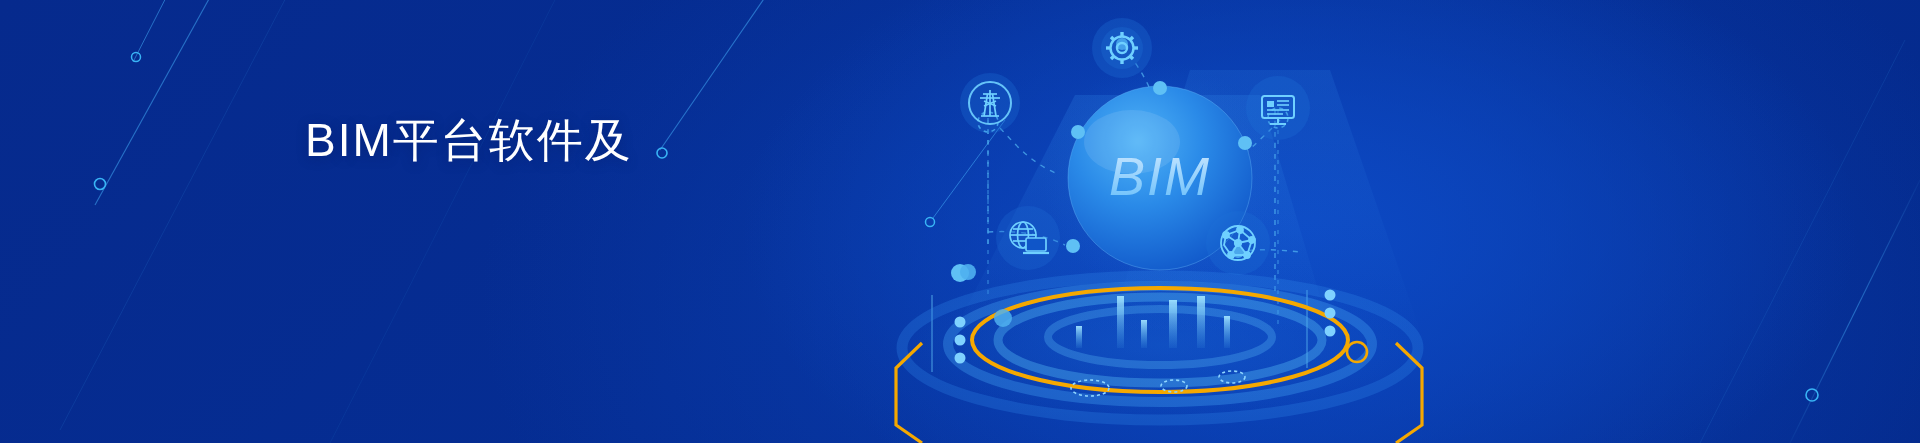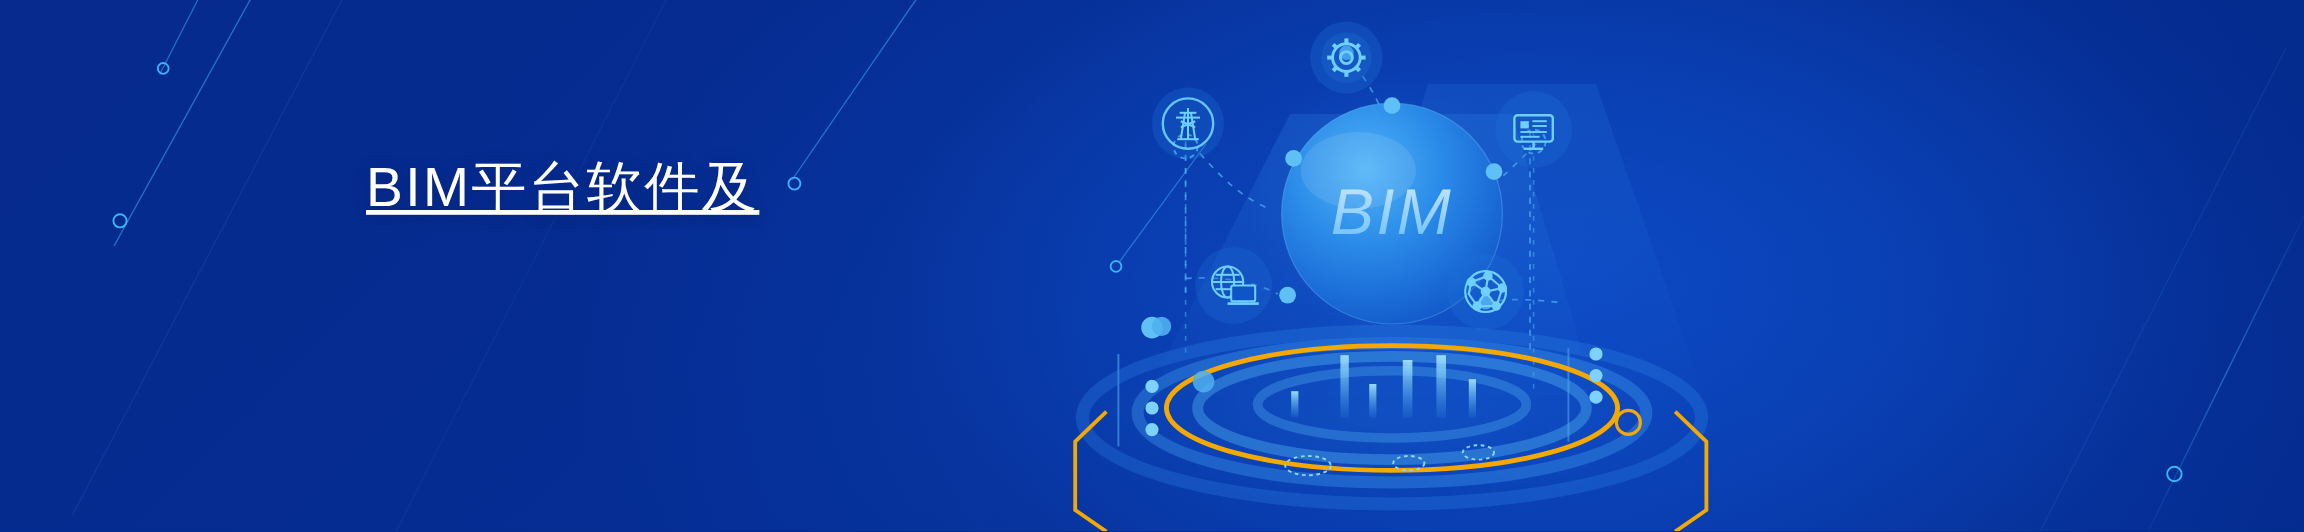--- a/index.html
+++ b/index.html
@@ -26,29 +26,28 @@
   .deco-lines {
     position: absolute;
     inset: 0;
     pointer-events: none;
   }
 
   
   .headline {
     position: absolute;
     left: 305px;
-    top: 120px;
+    top: 104px;
     color: #ffffff;
     font-size: 46px;
     line-height: 72px;
     letter-spacing: 2px;
     font-weight: 400;
     white-space: nowrap;
     text-shadow: 0 2px 12px rgba(0, 20, 80, .35);
-    text-decoration: underline;
   }
   .headline .line { display: block; }
 
   
   .graphic {
     position: absolute;
     left: 860px;
     top: 0;
     width: 1060px;
     height: 443px;

